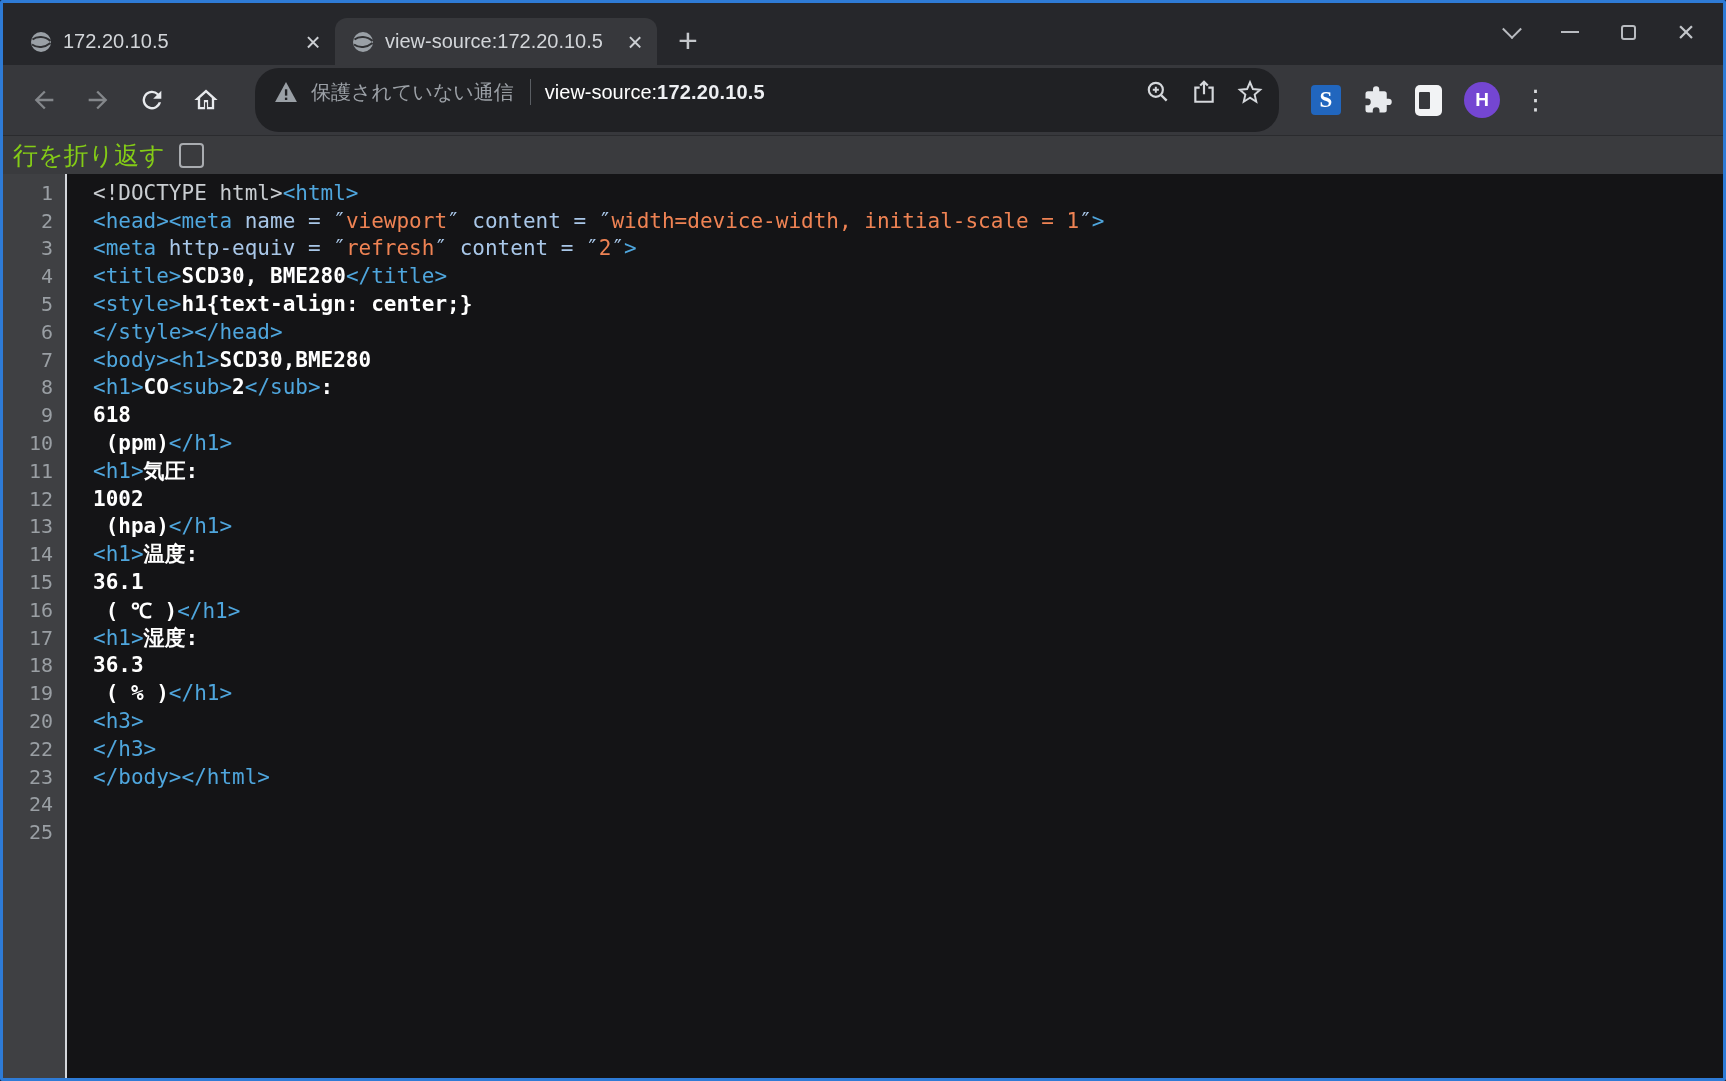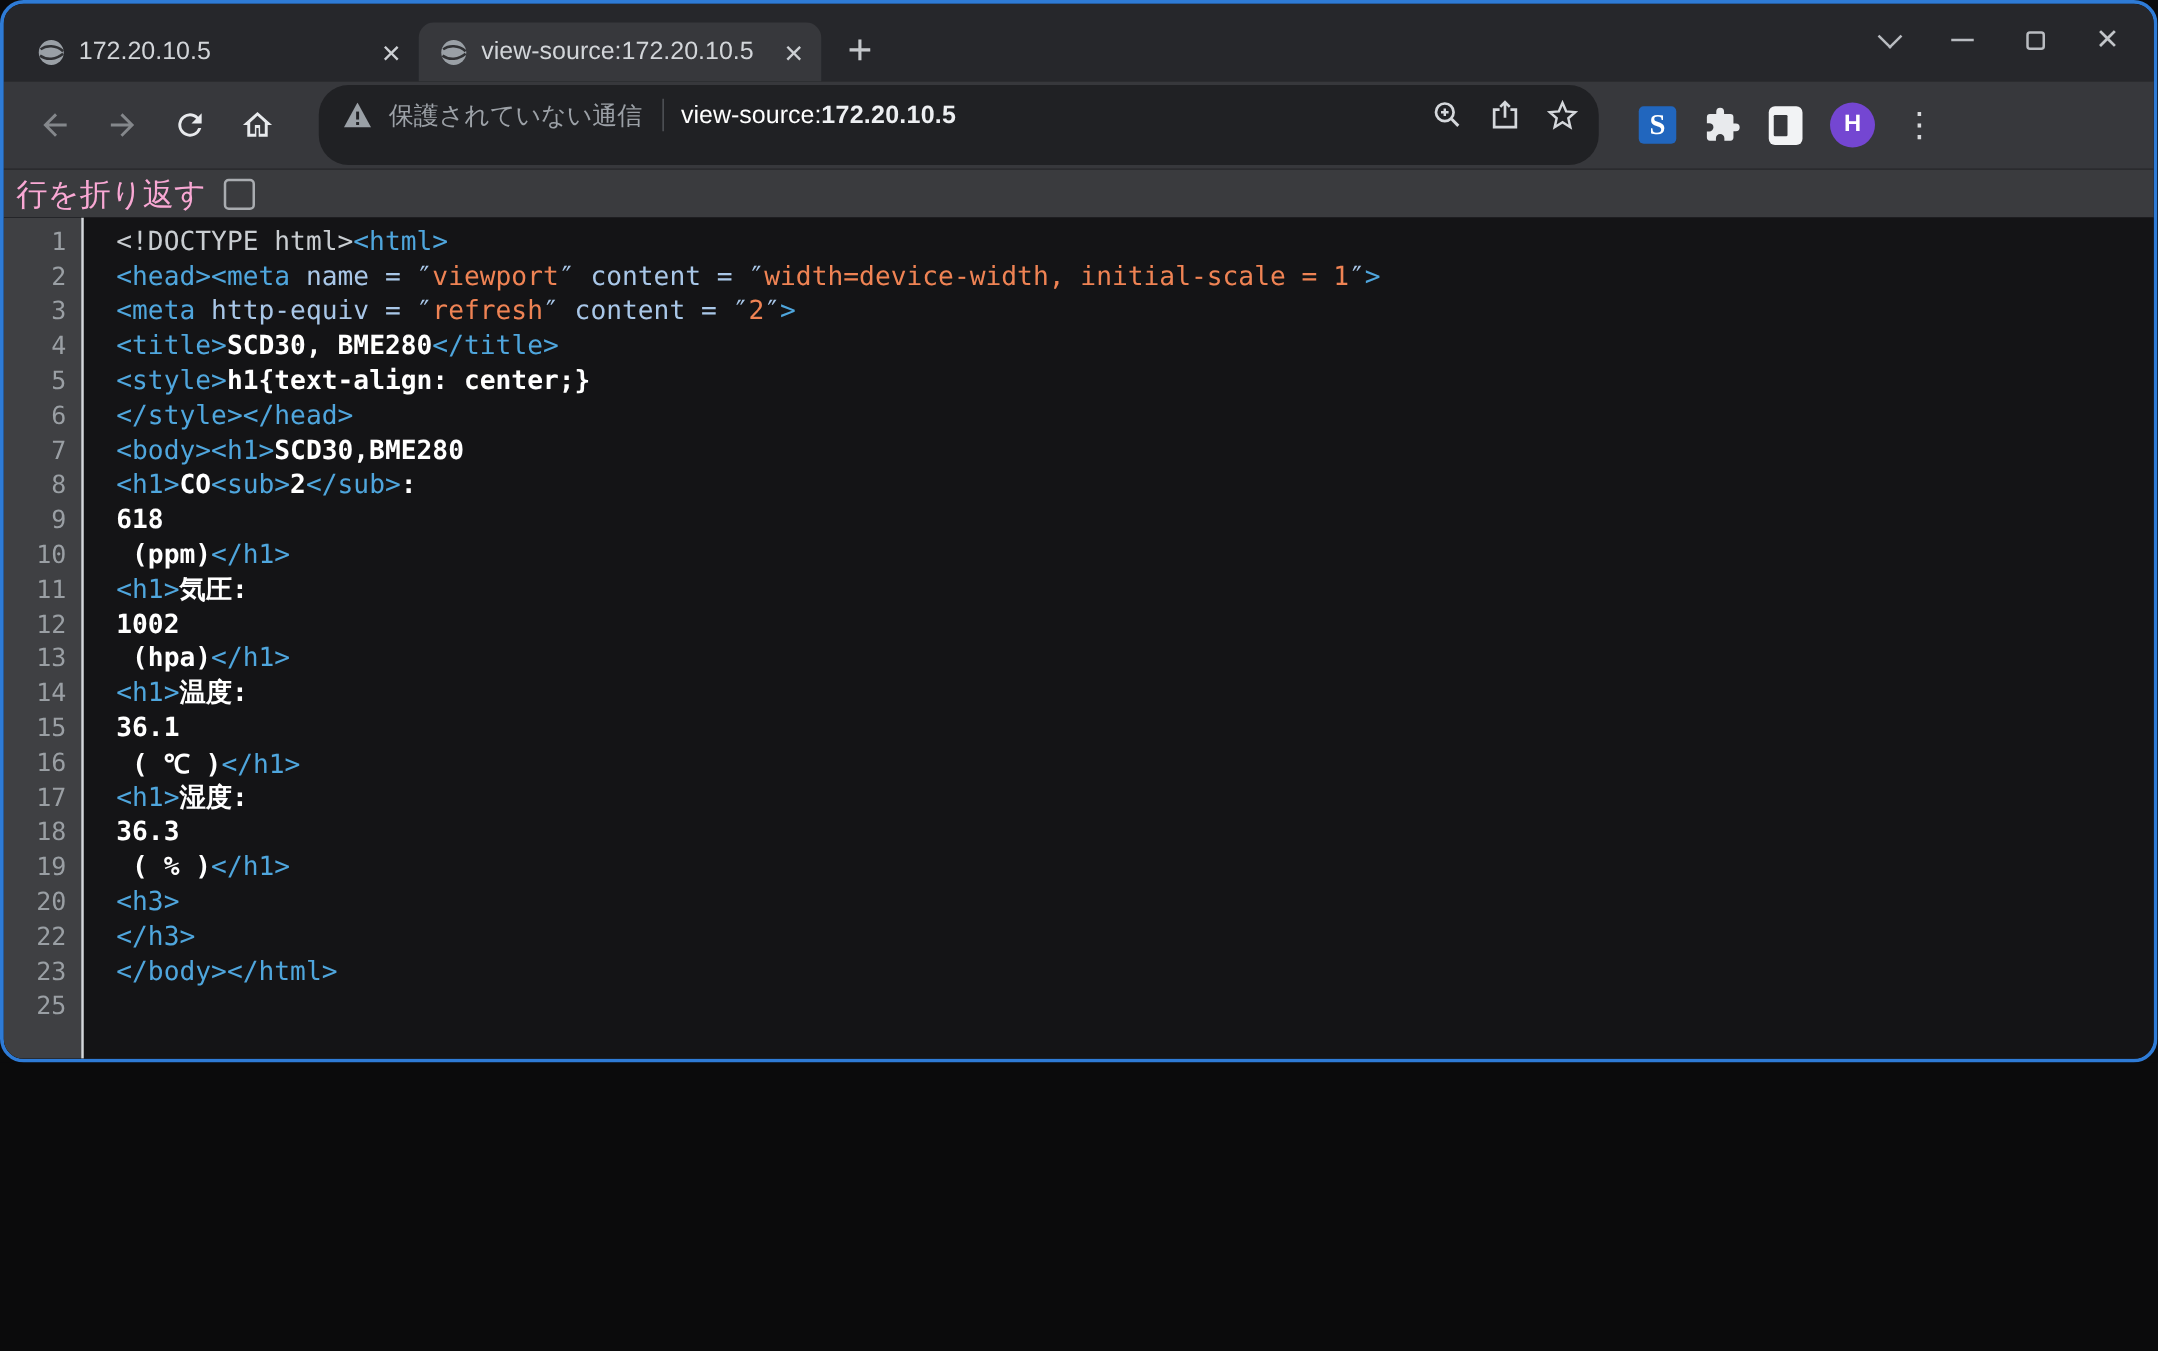--- a/index.html
+++ b/index.html
@@ -1,18 +1,18 @@
 <!DOCTYPE html>
 <html><head>
 <meta charset="utf-8">
 <style>
   html,body{margin:0;padding:0;background:#0b0b0c;}
   .window{
-    width:1726px;height:850px;box-sizing:border-box;
-    border:3px solid var(--accent,#2E7BD6);border-radius:19px;overflow:hidden;
+    width:1726px;height:1081px;box-sizing:border-box;
+    border:3px solid var(--accent,#2E7BD6);border-radius:2px;overflow:hidden;
     display:flex;flex-direction:column;background:#141416;
     font-family:"Liberation Sans",sans-serif;
     --c-tag:#4FA6DD;--c-attr:#A9C7E8;--c-val:#EF8354;--c-txt:#FFFFFF;--c-doc:#C9CDD1;--c-ln:#9A9FA4;
   }
   
   .tabstrip{height:62px;flex:0 0 62px;background:#26272B;display:flex;align-items:flex-end;padding-left:10px;position:relative;}
   .tab{width:322px;height:47px;display:flex;align-items:center;gap:10px;padding:0 8px 0 16px;box-sizing:border-box;font-size:20px;color:#D2D5D9;cursor:default;}
   .tab.active{background:#37383C;border-radius:12px 12px 0 0;}
   .tab-title{flex:1;white-space:nowrap;overflow:hidden;}
   .tab-close{width:28px;height:28px;flex:0 0 28px;display:flex;align-items:center;justify-content:center;font-size:26px;line-height:1;color:#CDD0D4;border-radius:50%;}
@@ -35,21 +35,21 @@
   .omni-spacer{flex:1;}
   .pillbtn{width:46px;height:46px;display:flex;align-items:center;justify-content:center;border-radius:50%;flex:0 0 46px;}
   .ext{display:flex;align-items:center;gap:22px;margin:0 160px 0 18px;}
   .sicon{width:30px;height:30px;border-radius:4px;background:#2166BE;color:#fff;display:flex;align-items:center;justify-content:center;font-weight:bold;font-size:23px;font-family:"Liberation Serif",serif;}
   .panelicon{width:27px;height:31px;background:#F2F3F5;border-radius:5px;position:relative;}
   .panelicon::after{content:"";position:absolute;left:4px;top:7px;width:11px;height:17px;background:#37383C;border-radius:1px;}
   .avatar{width:36px;height:36px;border-radius:50%;background:#7446D2;color:#fff;display:flex;align-items:center;justify-content:center;font-size:19px;font-weight:bold;}
   .kebab{font-size:27px;color:#D8DADD;line-height:1;}
   
   .wrapbar{height:38px;flex:0 0 38px;background:#3A3B3E;border-top:1px solid #2A2B2E;display:flex;align-items:center;padding-left:10px;gap:14px;}
-  .wraplabel{color:#f9a8d4;font-size:25px;}
+  .wraplabel{color:#84cc16;font-size:25px;}
   .wrapbox{width:21px;height:21px;border:2px solid #A9ACB0;border-radius:4px;background:transparent;box-sizing:content-box;}
   
   .source{flex:1;position:relative;background:#141416;overflow:hidden;}
   .gutter-bg{position:absolute;left:0;top:0;bottom:0;width:62px;background:#3F4043;}
   .gutter-sep{position:absolute;left:62px;top:0;bottom:0;width:2px;background:#D4D7DB;}
   .lines{position:absolute;top:5px;left:0;right:0;}
   .sline{display:flex;height:27.8px;align-items:center;}
   .ln{flex:0 0 62px;width:62px;text-align:right;padding-right:12px;box-sizing:border-box;font-size:20px;color:var(--c-ln);font-family:"DejaVu Sans Mono",monospace;}
   .cd{padding-left:28px;white-space:pre;font-size:21px;font-family:"DejaVu Sans Mono",monospace;}
   .s-tag{color:var(--c-tag);}
@@ -255,19 +255,23 @@
         </div>
         <div class="sline">
           <span class="ln">22</span>
           <span class="cd"><span class="s-tag">&lt;/h3&gt;</span></span>
         </div>
         <div class="sline">
           <span class="ln">23</span>
           <span class="cd"><span class="s-tag">&lt;/body&gt;&lt;/html&gt;</span></span>
         </div>
         <div class="sline">
+          <span class="ln">24</span>
+          <span class="cd"></span>
+        </div>
+        <div class="sline">
           <span class="ln">25</span>
           <span class="cd"></span>
         </div>
       </div>
   </div>
 
 </div>
 
 </body></html>

